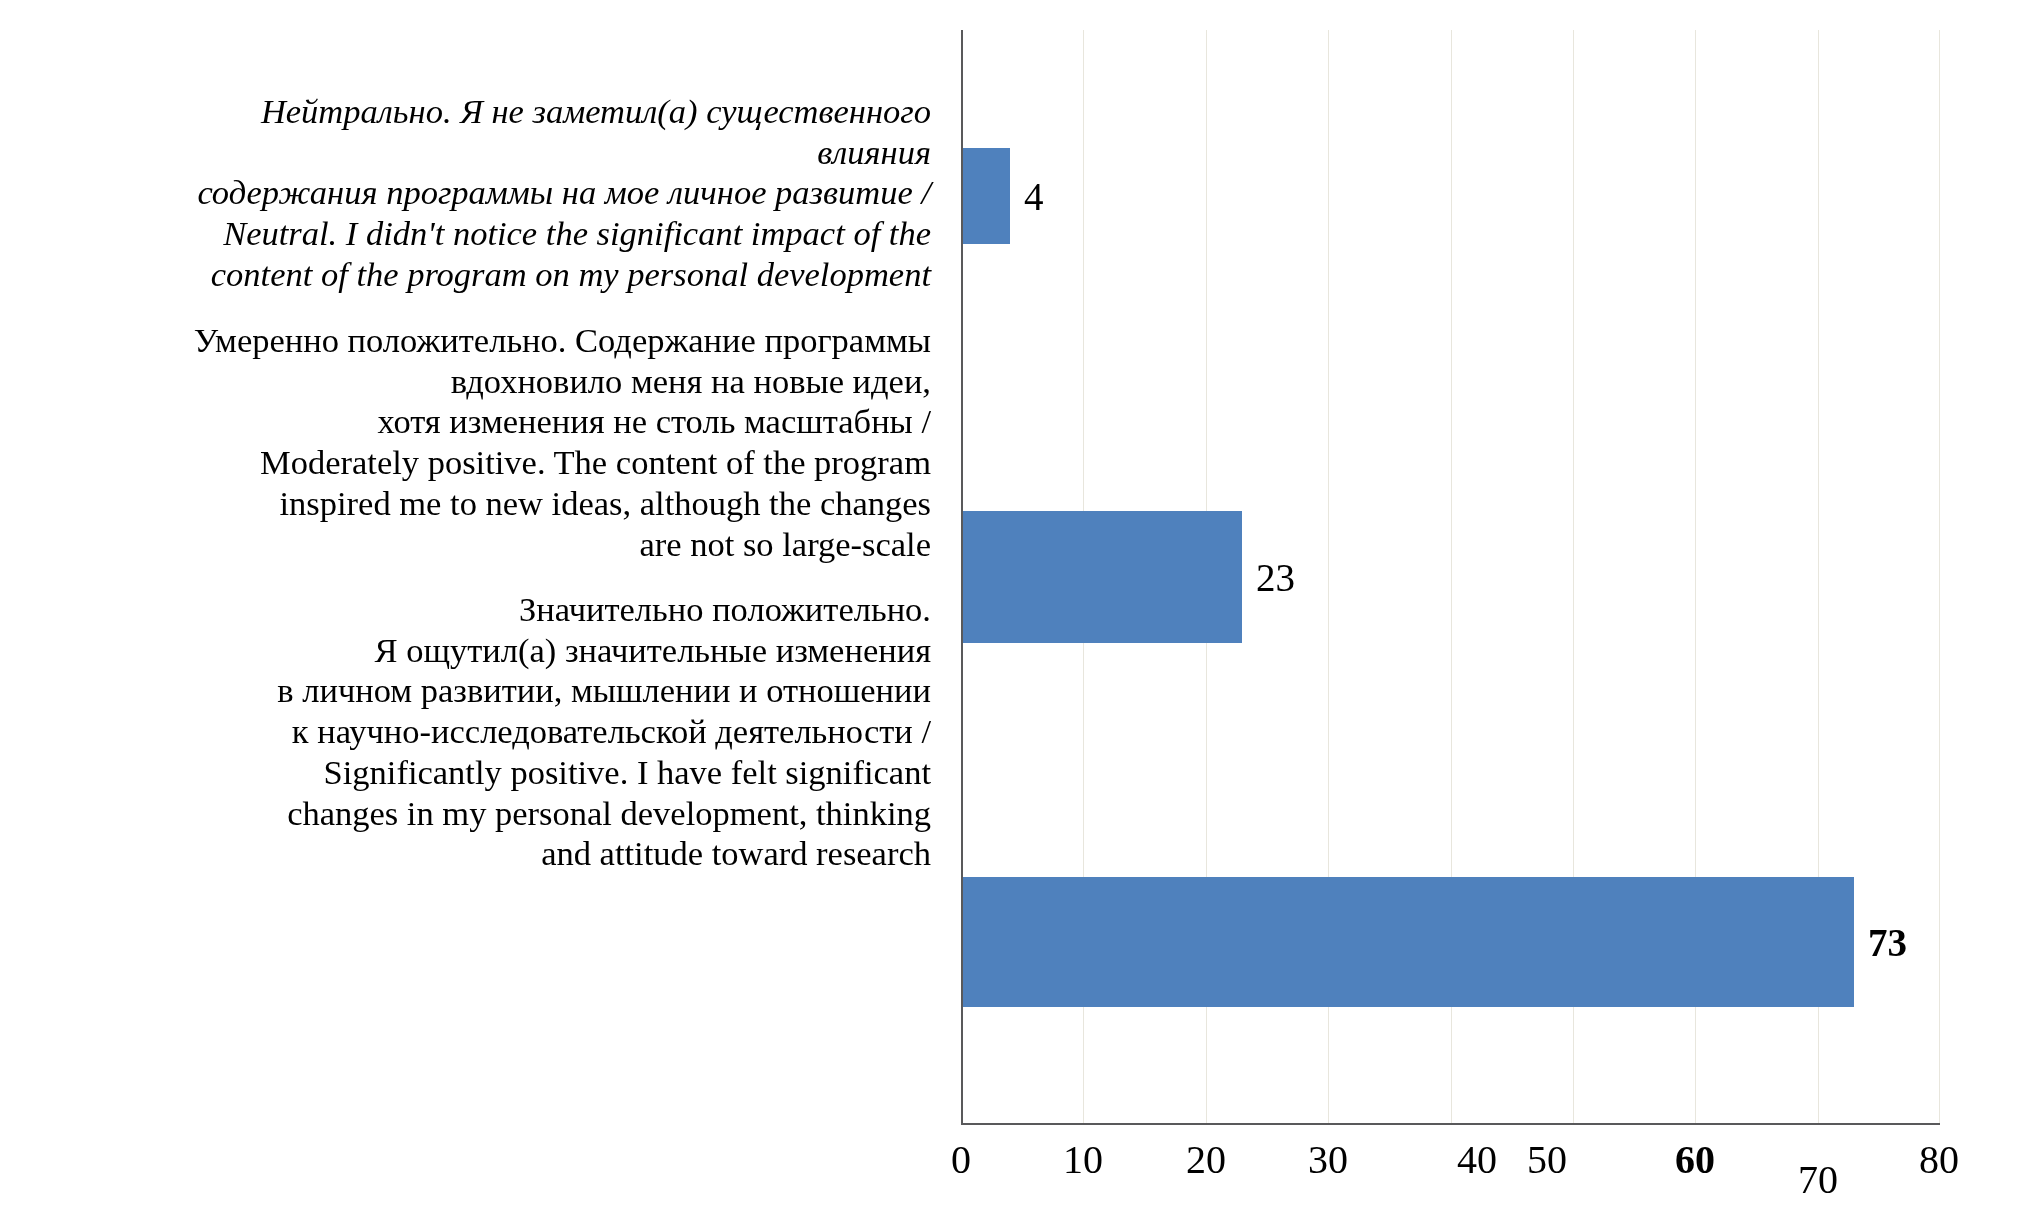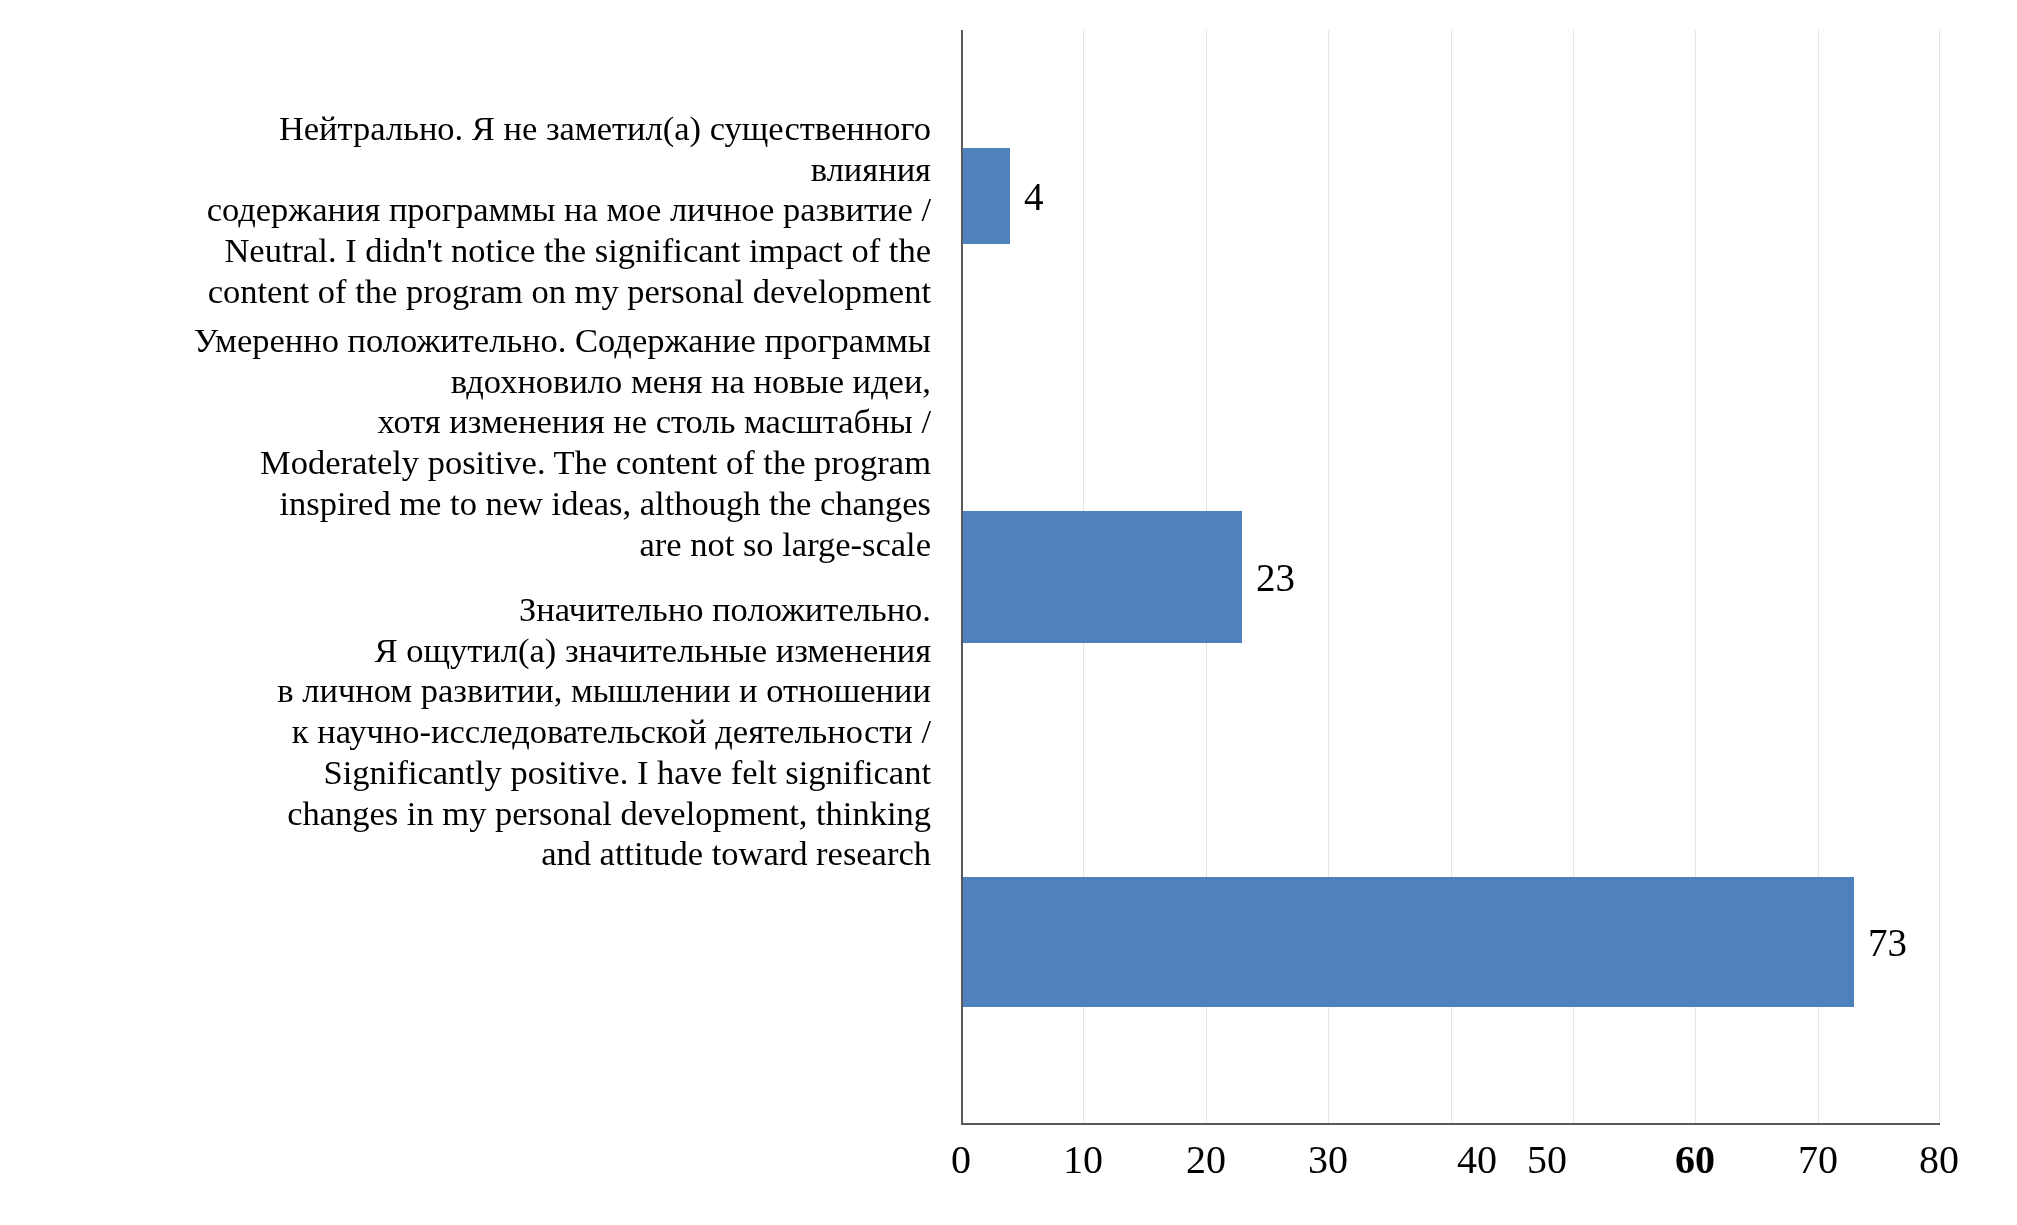--- a/index.html
+++ b/index.html
@@ -103,21 +103,21 @@
     line-height: 1;
     color: #000000;
     white-space: nowrap;
   }
 </style>
 </head>
 <body>
 
 <div id="page">
 
-  <div class="cat-label" style="top:108px;">Нейтрально. Я не заметил(а) существенного влияния
+  <div class="cat-label" style="top:91px;font-style:italic;">Нейтрально. Я не заметил(а) существенного влияния
 содержания программы на мое личное развитие /
 Neutral. I didn't notice the significant impact of the
 content of the program on my personal development</div>
 
   <div class="cat-label" style="top:320px;">Умеренно положительно. Содержание программы
 вдохновило меня на новые идеи,
 хотя изменения не столь масштабны /
 Moderately positive. The content of the program
 inspired me to new ideas, although the changes
 are not so large-scale</div>
@@ -144,34 +144,34 @@
     <div class="bar-band" style="top:118px; height:96px;">
       <div class="bar" style="width:49px;"></div>
       <div class="bar-value-label" style="left:49px;">4</div>
     </div>
 
     <div class="bar-band" style="top:481px; height:132px;padding-left:16px;">
       <div class="bar" style="width:281px;"></div>
       <div class="bar-value-label" style="left:281px;">23</div>
     </div>
 
-    <div class="bar-band" style="top:847px; height:130px;">
+    <div class="bar-band" style="top:847px; height:130px;font-weight:bold;">
       <div class="bar" style="width:893px;"></div>
       <div class="bar-value-label" style="left:893px;">73</div>
     </div>
 
     <div id="value-axis-line"></div>
     <div id="category-axis-line"></div>
   </div>
 
   <div id="tick-labels">
     <div class="tick-label" style="left:0px;">0</div>
     <div class="tick-label" style="left:122px;text-align:center;">10</div>
     <div class="tick-label" style="left:245px;">20</div>
     <div class="tick-label" style="left:367px;">30</div>
     <div class="tick-label" style="left:490px;margin-left:26px;">40</div>
     <div class="tick-label" style="left:586px;">50</div>
     <div class="tick-label" style="left:734px;font-weight:bold;">60</div>
-    <div class="tick-label" style="left:857px;">70</div>
+    <div class="tick-label" style="left:857px;margin-top:20px;">70</div>
     <div class="tick-label" style="left:978px;">80</div>
   </div>
 
 </div>
 
 </body></html>

